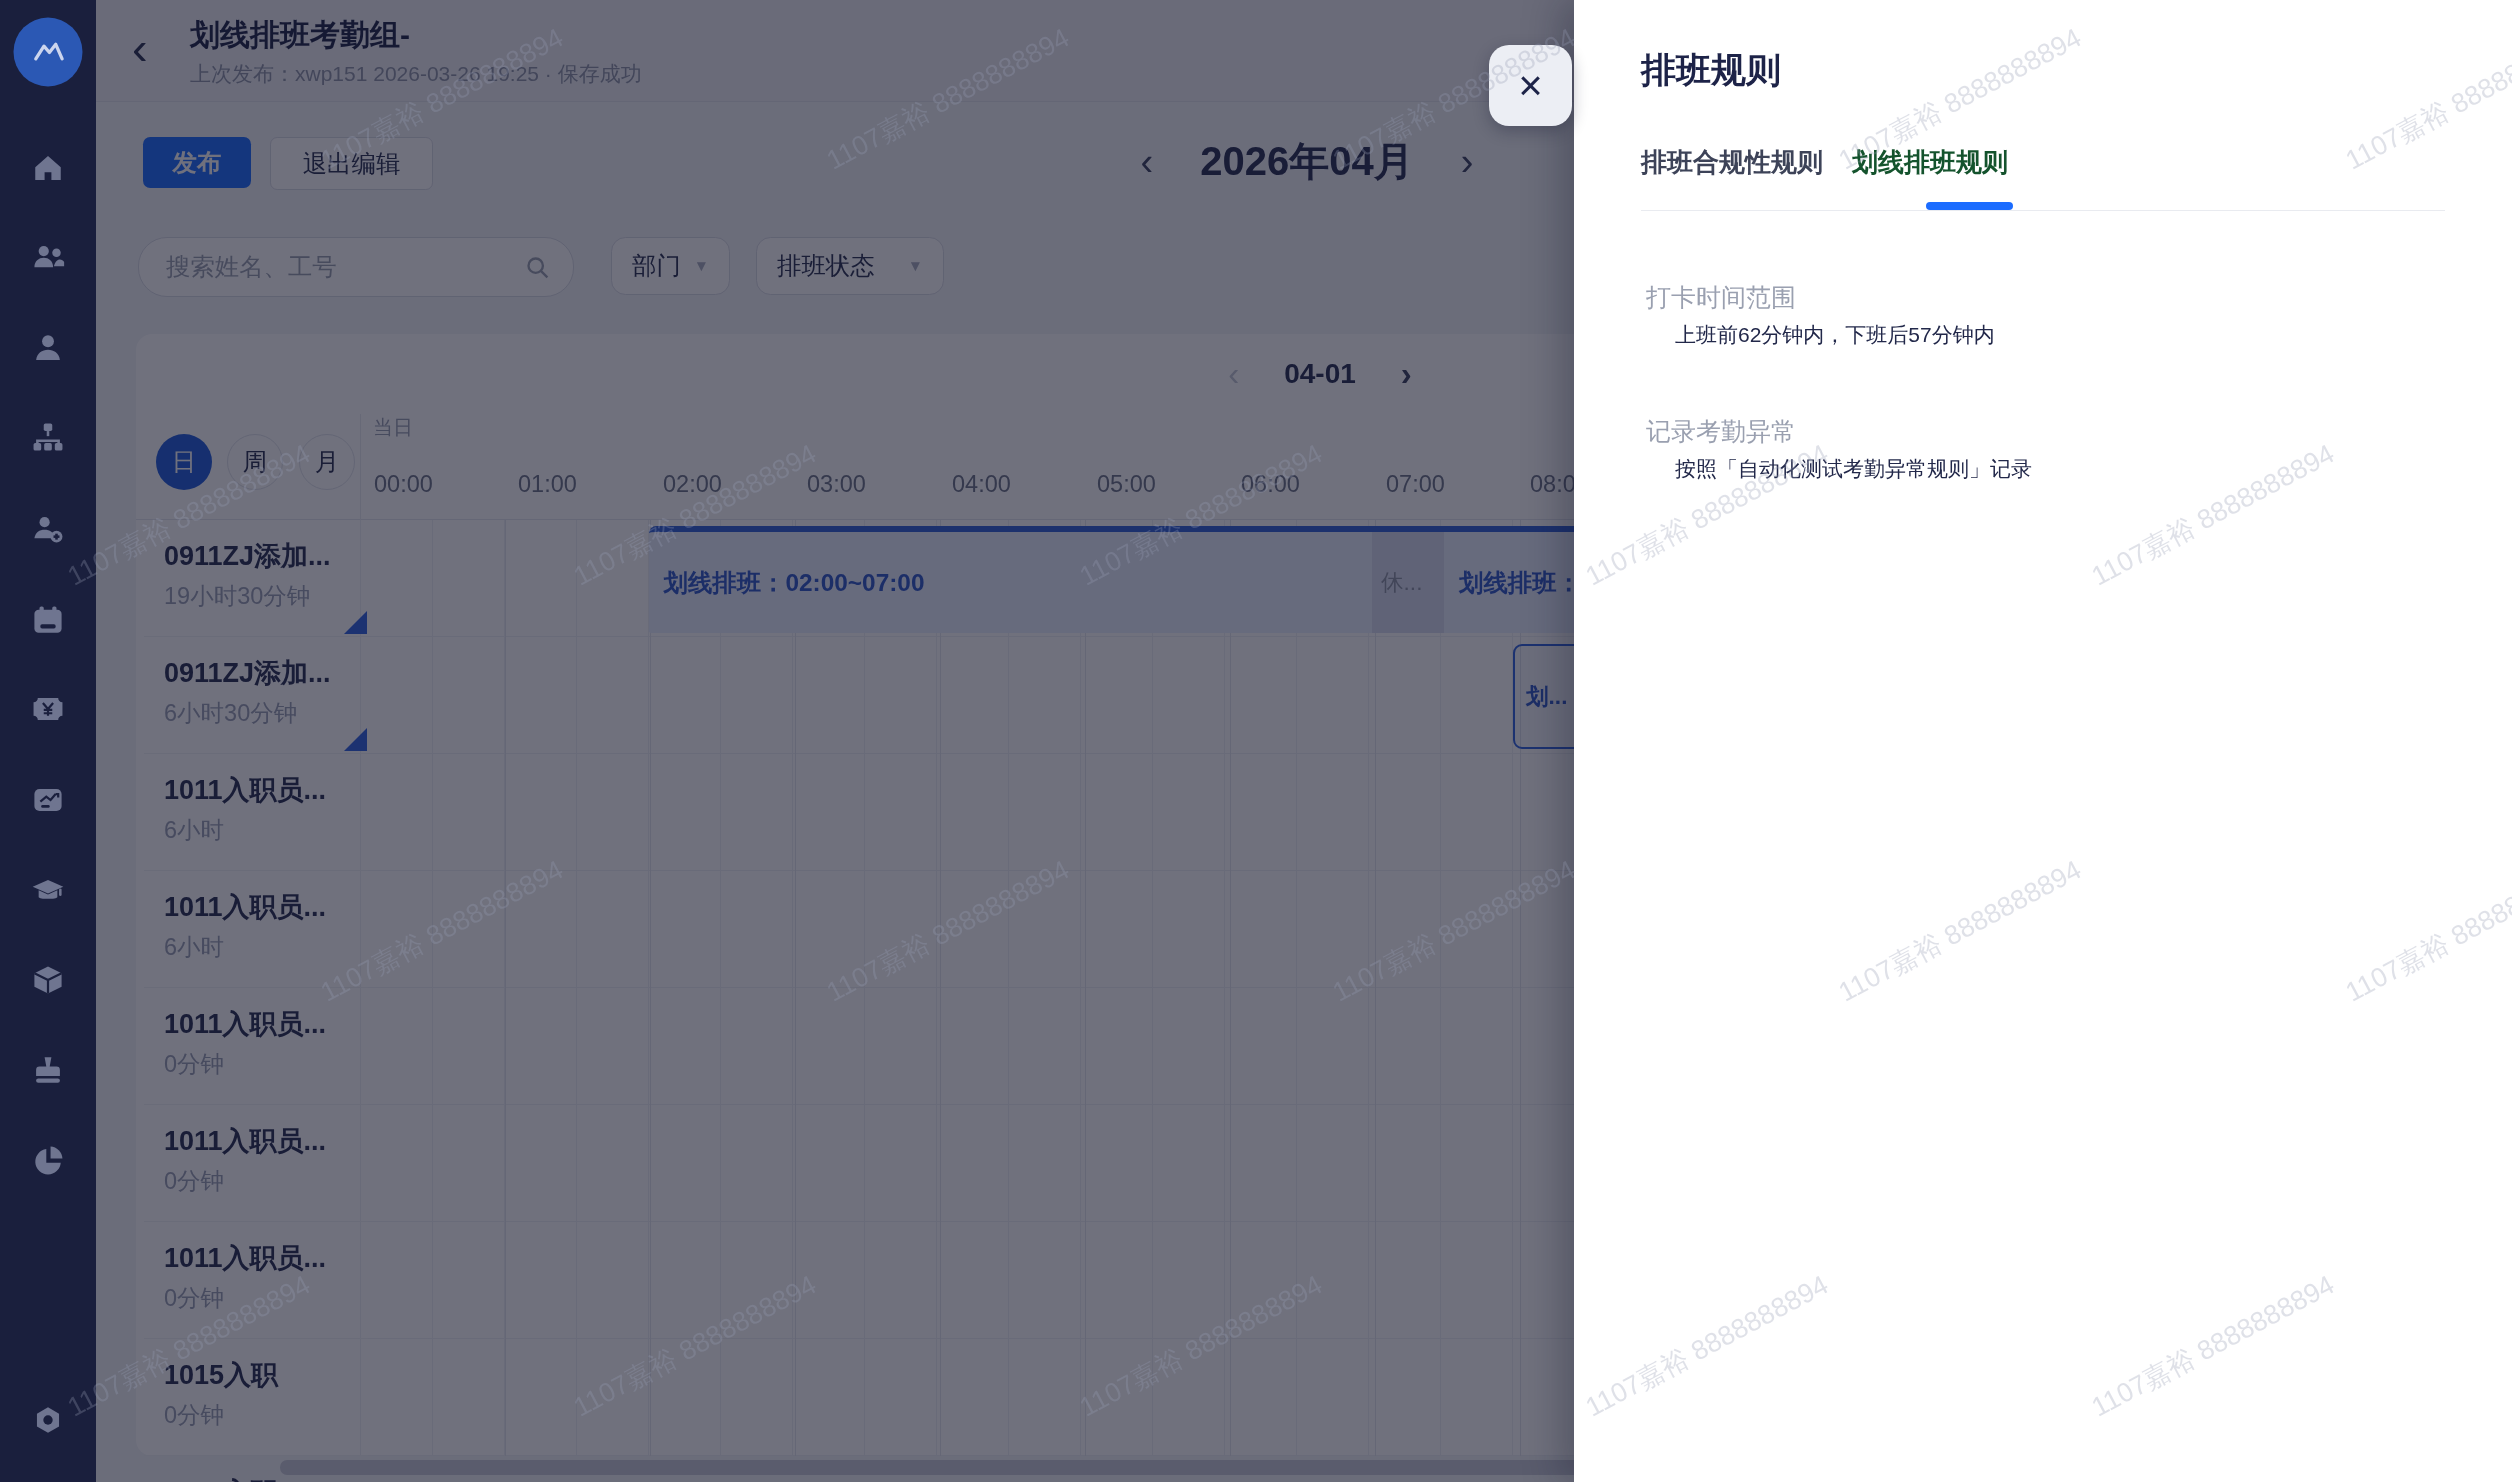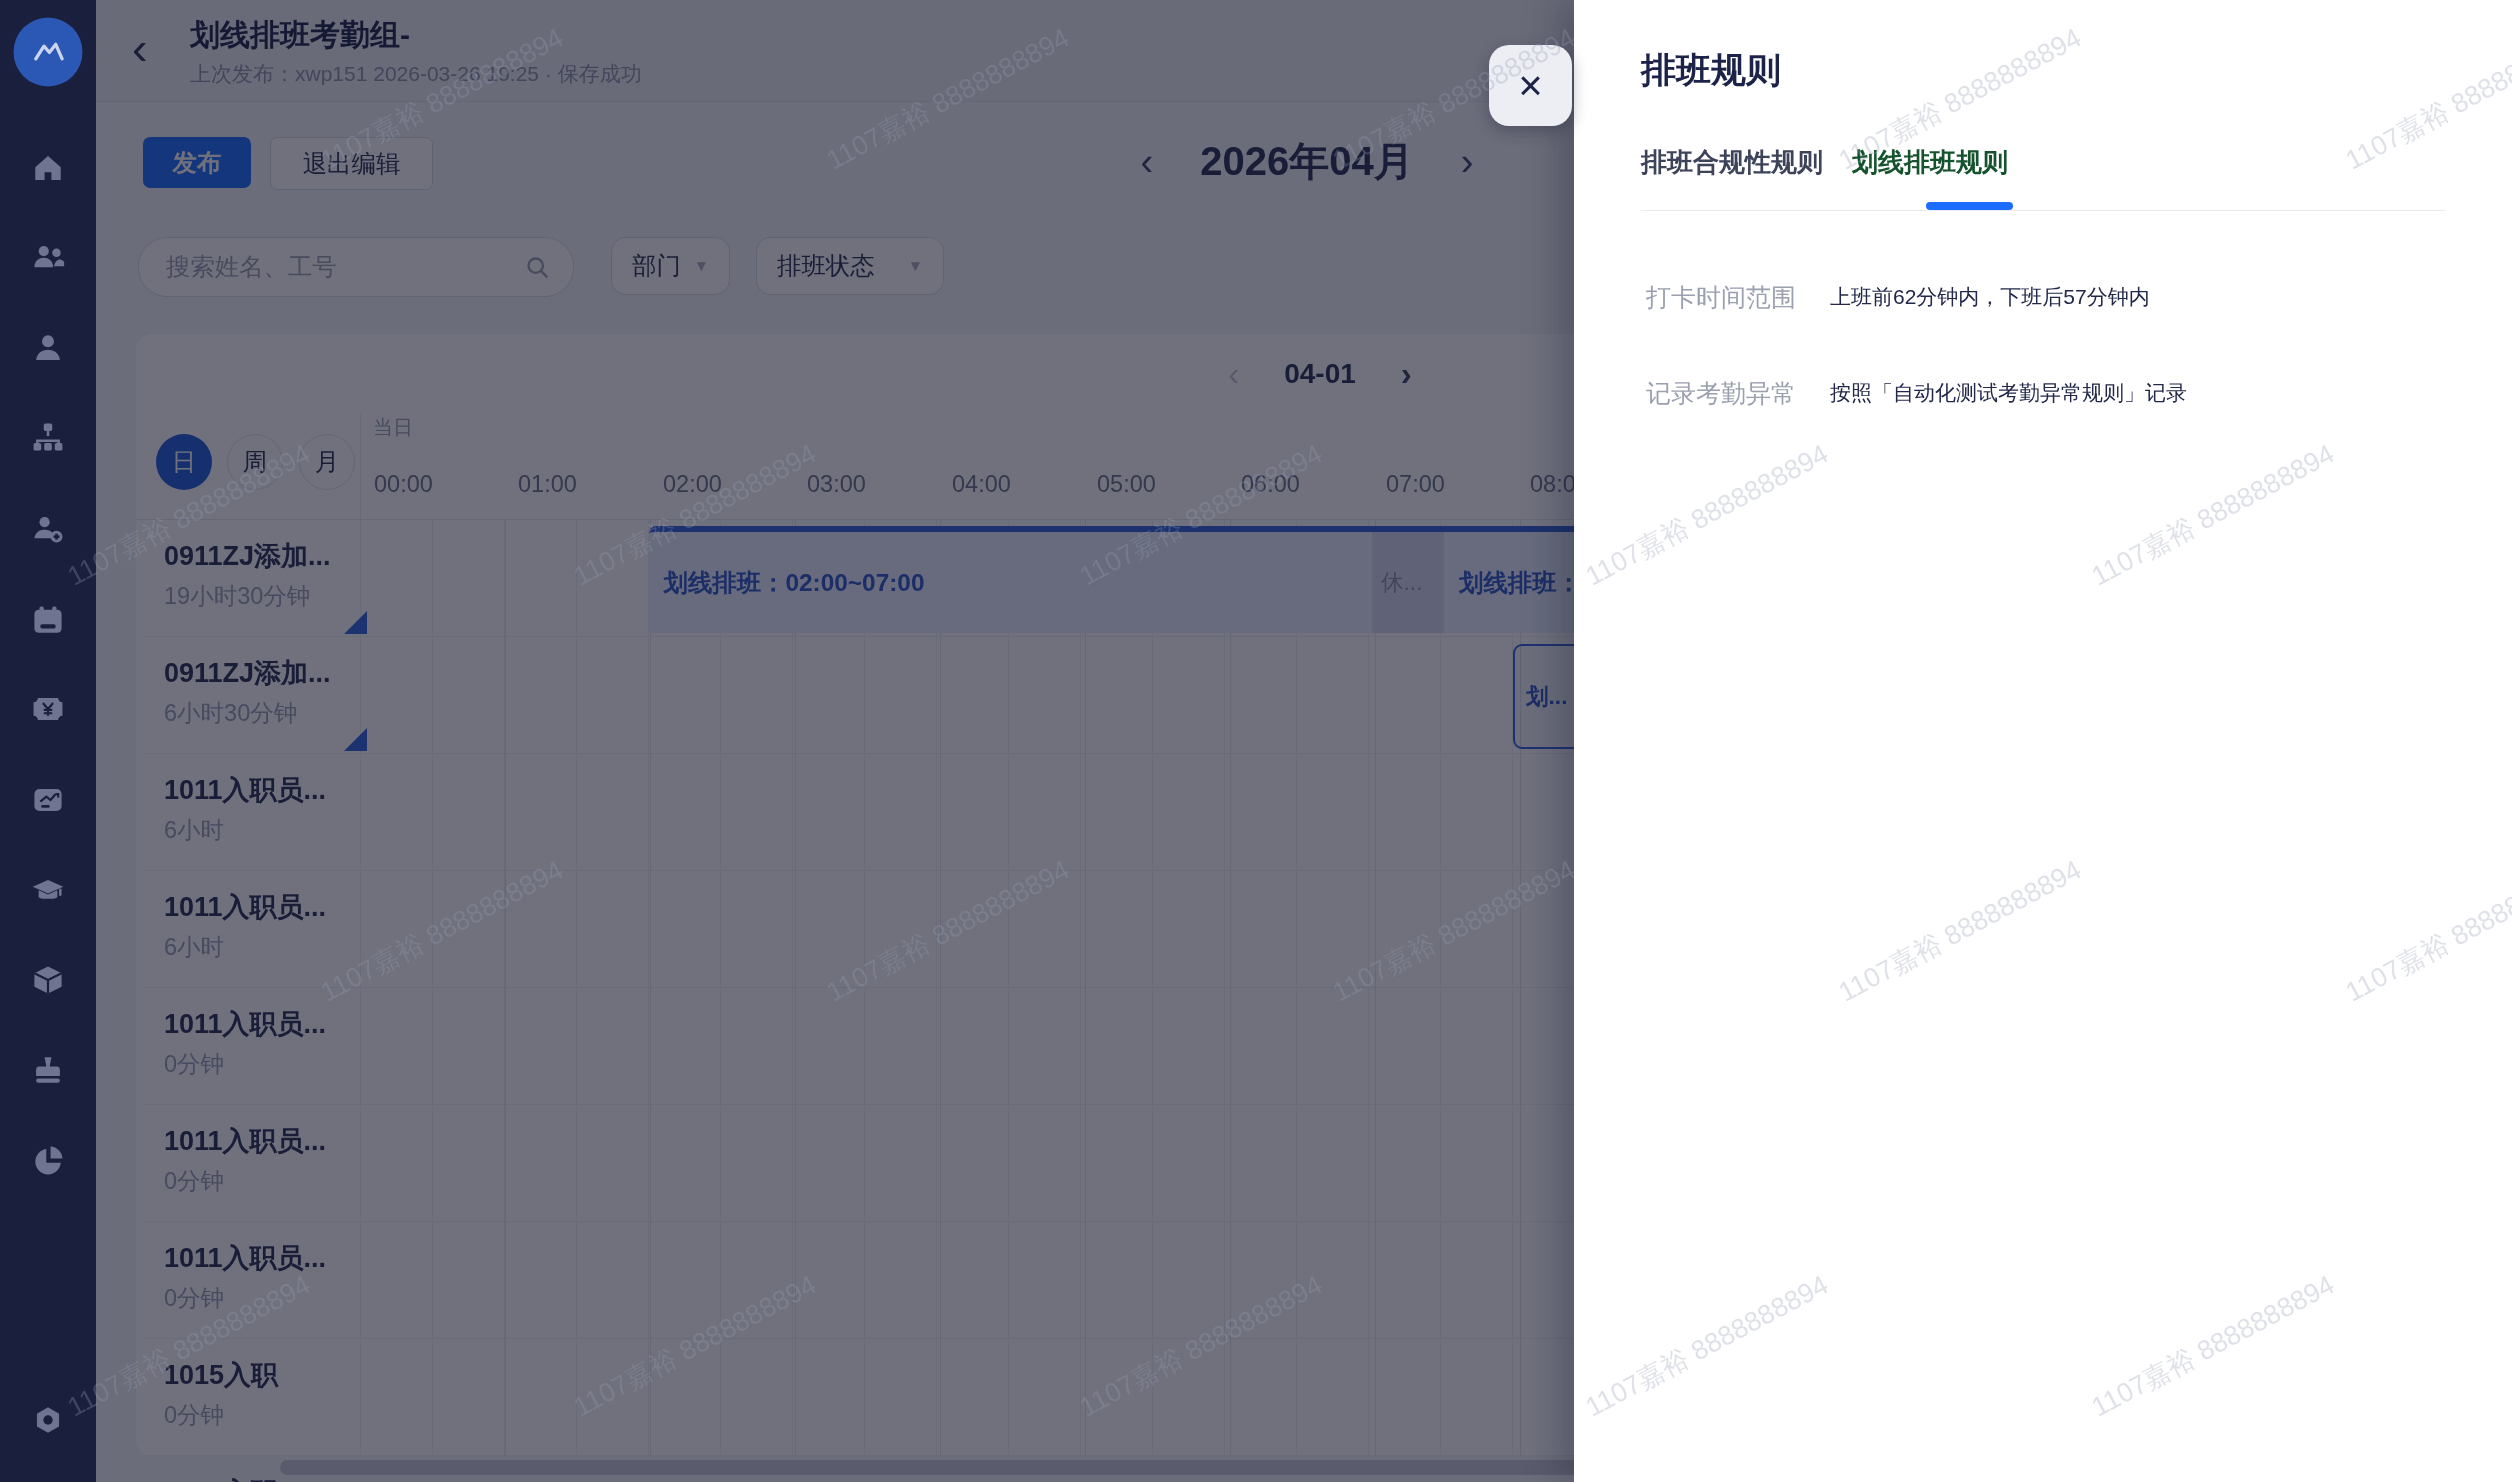--- a/index.html
+++ b/index.html
@@ -98,21 +98,21 @@
              box-shadow:0 5.4px 16.3px rgba(20,24,50,.3);cursor:pointer;}
   .drawer{position:absolute;left:1574px;top:0;width:938px;height:1482px;background:#fff;z-index:30;
           box-shadow:-12.7px 0 36px rgba(15,18,40,.28);}
   .d-title{position:absolute;left:67px;top:47px;font-size:35px;font-weight:700;color:#1d2348;}
   .tabs{position:absolute;left:67px;top:145px;display:flex;gap:29px;}
   .tab{font-size:26px;font-weight:600;color:#3d4358;cursor:pointer;}
   .tab.active{color:#14532d;}
   .tab-underline{position:absolute;left:352px;top:202px;width:87px;height:8.1px;border-radius:4.5px;background:#1b6cff;}
   .tab-sep{position:absolute;left:67px;width:804px;top:210px;border-top:0.9px solid #e9ebf0;}
   .rules{position:absolute;left:67px;top:278px;width:822px;}
-  .rule{display:flex;margin-bottom:58px;}
+  .rule{display:flex;margin-bottom:58px;flex-direction:column;}
   .rule-label{width:155px;flex:none;text-align:right;font-size:25px;color:#9aa0b0;line-height:38px;}
   .rule-value{margin-left:34px;width:624px;font-size:21px;color:#22284a;line-height:38px;}
   .contact-btn{position:absolute;right:43px;top:1294px;height:69px;padding:0 27px;border-radius:9px;
                background:#1b6cff;color:#fff;font-size:26px;display:flex;align-items:center;gap:14.5px;cursor:pointer;}
 
   
   .wm-layer{position:absolute;inset:0;z-index:50;pointer-events:none;overflow:hidden;}
   .wm{position:absolute;font-size:27px;color:rgba(150,156,178,.30);
       transform:rotate(-28deg);white-space:nowrap;}
 </style>

